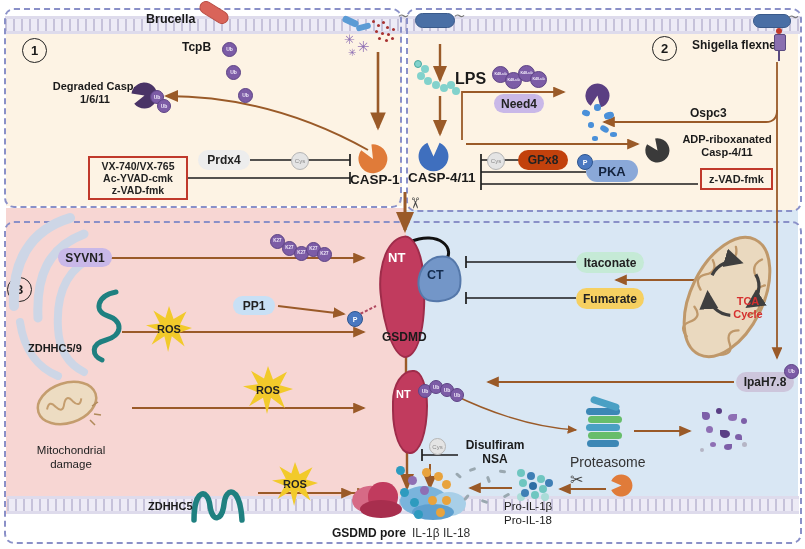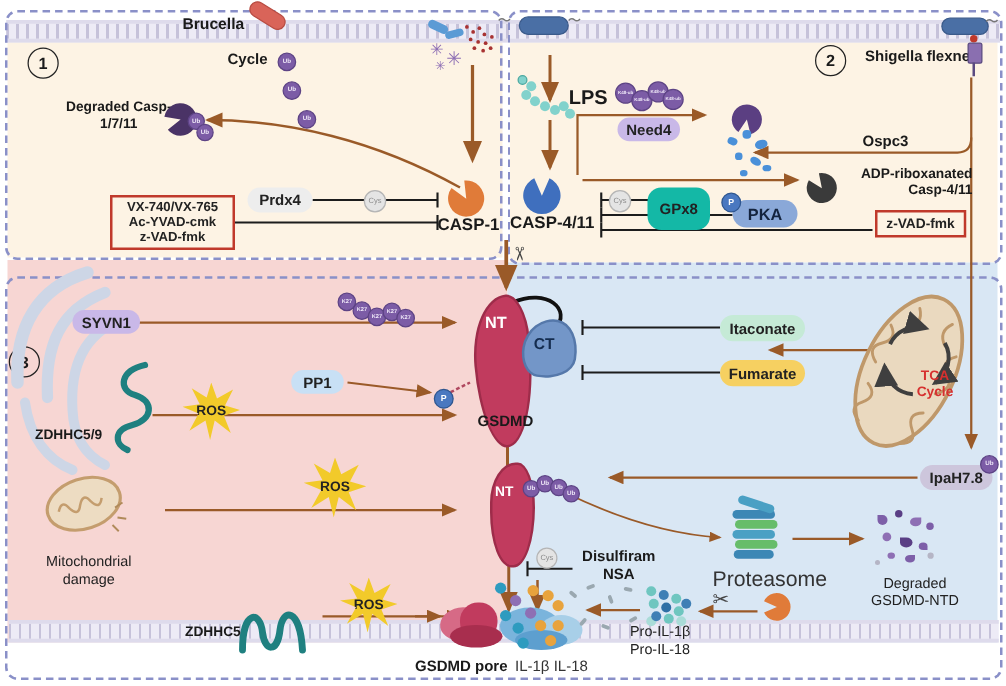--- a/index.html
+++ b/index.html
@@ -95,25 +95,25 @@
 
     <path d="M406,350 L406,450" stroke="#9a5a28" stroke-width="2.4" fill="none"></path>
     <path d="M407,452 L407,488" stroke="#9a5a28" stroke-width="2.4" fill="none" marker-end="url(#ma)"></path>
     <path d="M430,464 L430,488" stroke="#9a5a28" stroke-width="2" fill="none" marker-end="url(#ma)"></path>
     <path d="M332,493 L368,493" stroke="#9a5a28" stroke-width="1.8" fill="none" marker-end="url(#ma)"></path>
   </svg>
 
   <div class="el cnum" style="left:22px;top:38px;background:#fdf3e4;">1</div>
   <div class="el lbl ital" style="left:146px;top:12px;font-size:12.5px;">Brucella</div>
   <div class="el rod" style="left:198px;top:6px;width:30px;height:11px;background:#d96459;border:1px solid #b84c42;transform:rotate(32deg);"></div>
-  <div class="el lbl" style="left:182px;top:40px;font-size:12px;">Cycle</div>
+  <div class="el lbl" style="left:182px;top:40px;font-size:12px;">TcpB</div>
   <div class="el ubc" style="left:222px;top:42px;width:13px;height:13px;font-size:5px;">Ub</div>
   <div class="el ubc" style="left:226px;top:65px;width:13px;height:13px;font-size:5px;">Ub</div>
   <div class="el ubc" style="left:238px;top:88px;width:13px;height:13px;font-size:5px;">Ub</div>
-  <div class="el lbl ctr" style="left:52px;top:80px;width:86px;font-size:11px;">Degraded Casp-1/7/11</div>
+  <div class="el lbl ctr" style="left:52px;top:80px;width:86px;font-size:11px;">Degraded Casp-1/6/11</div>
   <svg class="el" width="27" height="27" viewBox="0 0 28 28" style="left:131px;top:82px;transform:rotate(165deg);">
     <path d="M14,14 L26.5,8.5 A13.5,13.5 0 1 0 26.5,19.5 Z" fill="#4a3366"></path>
     </svg>
   <div class="el ubc" style="left:150px;top:90px;width:12px;height:12px;font-size:5px;">Ub</div>
   <div class="el ubc" style="left:157px;top:99px;width:12px;height:12px;font-size:5px;">Ub</div>
   <div class="el rod" style="left:342px;top:18px;width:17px;height:7px;background:#5b9bd5;transform:rotate(25deg);"></div>
   <div class="el rod" style="left:356px;top:24px;width:15px;height:6px;background:#5b9bd5;transform:rotate(-15deg);"></div>
   <span class="el" style="left:344px;top:32px;font-size:13px;color:#8e6fb4;">✳</span>
   <span class="el" style="left:357px;top:38px;font-size:15px;color:#8e6fb4;">✳</span>
   <span class="el" style="left:348px;top:47px;font-size:10px;color:#8e6fb4;">✳</span>
@@ -157,29 +157,29 @@
   <div class="el lbl" style="left:690px;top:106px;font-size:12px;">Ospc3</div>
   <div class="el" style="left:578px;top:102px;width:46px;height:42px;">
     <div class="frag" style="left:4px;top:8px;width:8px;height:6px;transform:rotate(20deg);"></div>
     <div class="frag" style="left:16px;top:2px;width:7px;height:7px;"></div>
     <div class="frag" style="left:26px;top:10px;width:10px;height:7px;transform:rotate(-15deg);"></div>
     <div class="frag" style="left:10px;top:20px;width:6px;height:6px;"></div>
     <div class="frag" style="left:22px;top:24px;width:9px;height:6px;transform:rotate(30deg);"></div>
     <div class="frag" style="left:32px;top:30px;width:7px;height:5px;"></div>
     <div class="frag" style="left:14px;top:34px;width:6px;height:5px;"></div>
   </div>
-  <div class="el lbl ctr" style="left:676px;top:133px;width:102px;font-size:11px;text-align:right;">ADP-riboxanated Casp-4/11</div>
+  <div class="el lbl ctr" style="left:676px;top:133px;width:102px;font-size:11px;">ADP-riboxanated Casp-4/11</div>
   <svg class="el" width="25" height="25" viewBox="0 0 28 28" style="left:645px;top:138px;transform:rotate(-125deg);">
     <path d="M14,14 L26.5,8.5 A13.5,13.5 0 1 0 26.5,19.5 Z" fill="#3a3a3a"></path>
     </svg>
   <svg class="el" width="31" height="31" viewBox="0 0 28 28" style="left:418px;top:141px;transform:rotate(-90deg);">
     <path d="M14,14 L26.5,8.5 A13.5,13.5 0 1 0 26.5,19.5 Z" fill="#3f6fbe"></path>
     </svg>
   <div class="el lbl" style="left:408px;top:170px;font-size:13.5px;">CASP-4/11</div>
-  <div class="el pill" style="left:518px;top:150px;width:50px;height:34px;background:#14b8a6;">GPx8</div>
+  <div class="el pill" style="left:518px;top:150px;width:50px;height:20px;background:#c2410c;">GPx8</div>
   <div class="el cysc" style="left:487px;top:152px;">Cys</div>
   <div class="el pill" style="left:586px;top:160px;width:52px;height:22px;background:#8aa8d8;font-size:13px;color:#14243f;">PKA</div>
   <div class="el pcirc" style="left:577px;top:154px;">P</div>
   <div class="el redbox" style="left:700px;top:168px;padding:3px 7px;font-size:11px;">z-VAD-fmk</div>
 
   <span class="el" style="left:409px;top:194px;font-size:15px;color:#444;transform:rotate(90deg);">✂</span>
   <div class="el blob" style="left:380px;top:236px;width:42px;height:118px;background:#c13b5e;border:2px solid #9e2c4a;
        border-radius:65% 35% 55% 45% / 45% 30% 65% 55%;transform:rotate(-5deg);"></div>
   <div class="el lbl" style="left:388px;top:250px;font-size:13px;color:#fff;">NT</div>
   <div class="el blob" style="left:418px;top:255px;width:40px;height:44px;background:#7396c8;border:2px solid #5578aa;
@@ -252,35 +252,34 @@
   <div class="el pill" style="left:736px;top:372px;width:58px;height:20px;background:#cdc6dc;">IpaH7.8</div>
   <div class="el ubc" style="left:784px;top:364px;width:13px;height:13px;font-size:5px;">Ub</div>
   <div class="el" style="left:586px;top:400px;width:36px;height:48px;">
     <div class="prow" style="width:30px;margin-left:4px;background:#4aa0c4;transform:rotate(18deg);"></div>
     <div class="prow" style="width:34px;background:#3c87b5;"></div>
     <div class="prow" style="width:34px;margin-left:2px;background:#67bd6a;"></div>
     <div class="prow" style="width:34px;background:#4aa0c4;"></div>
     <div class="prow" style="width:34px;margin-left:2px;background:#67bd6a;"></div>
     <div class="prow" style="width:32px;margin-left:1px;background:#3c87b5;"></div>
   </div>
-  <div class="el reg" style="left:570px;top:454px;font-size:17px;">Proteasome</div>
+  <div class="el reg" style="left:570px;top:454px;font-size:14px;">Proteasome</div>
   <div class="el" style="left:698px;top:408px;width:56px;height:50px;">
     <div class="pfrag" style="left:4px;top:4px;width:8px;height:8px;background:#7d5fa8;border-radius:0 60% 60% 60%;"></div>
     <div class="pfrag" style="left:18px;top:0;width:6px;height:6px;background:#5a3f85;border-radius:50%;"></div>
     <div class="pfrag" style="left:30px;top:6px;width:9px;height:7px;background:#8e6fb4;border-radius:60% 0 60% 60%;"></div>
     <div class="pfrag" style="left:43px;top:10px;width:6px;height:6px;background:#7d5fa8;border-radius:50%;"></div>
     <div class="pfrag" style="left:8px;top:18px;width:7px;height:7px;background:#8e6fb4;border-radius:50%;"></div>
     <div class="pfrag" style="left:22px;top:22px;width:10px;height:8px;background:#5a3f85;border-radius:0 60% 60% 60%;"></div>
     <div class="pfrag" style="left:37px;top:26px;width:7px;height:6px;background:#7d5fa8;border-radius:60% 60% 0 60%;"></div>
     <div class="pfrag" style="left:12px;top:34px;width:6px;height:5px;background:#8e6fb4;border-radius:50%;"></div>
     <div class="pfrag" style="left:26px;top:36px;width:8px;height:6px;background:#7d5fa8;border-radius:50% 0 50% 50%;"></div>
     <div class="pfrag" style="left:44px;top:34px;width:5px;height:5px;background:#b5b5c5;border-radius:50%;"></div>
     <div class="pfrag" style="left:2px;top:40px;width:4px;height:4px;background:#b5b5c5;border-radius:50%;"></div>
   </div>
-  <div class="el reg ctr" style="left:686px;top:461px;width:92px;font-size:11.5px;color:#222;">Degraded GSDMD-NTD</div>
   <div class="el cysc" style="left:429px;top:438px;width:15px;height:15px;">Cys</div>
   <div class="el lbl ctr" style="left:455px;top:438px;width:80px;font-size:12px;">Disulfiram NSA</div>
   <div class="el" style="left:517px;top:469px;width:8px;height:8px;border-radius:50%;background:#6fc6c0;
        box-shadow:10px 3px 0 #3f7fb5,20px 6px 0 #6fc6c0,28px 10px 0 #3f7fb5,2px 10px 0 #6fc6c0,12px 13px 0 #2f6fa5,22px 16px 0 #6fc6c0,4px 20px 0 #3f7fb5,14px 22px 0 #6fc6c0,24px 24px 0 #aadcd8,0px 24px 0 #aadcd8;"></div>
   <div class="el reg" style="left:504px;top:500px;font-size:11.5px;color:#222;">Pro-IL-1β</div>
   <div class="el reg" style="left:504px;top:514px;font-size:11.5px;color:#222;">Pro-IL-18</div>
   <span class="el" style="left:570px;top:470px;font-size:16px;color:#444;">✂</span>
   <svg class="el" width="23" height="23" viewBox="0 0 28 28" style="left:610px;top:474px;transform:rotate(180deg);">
     <path d="M14,14 L26.5,8.5 A13.5,13.5 0 1 0 26.5,19.5 Z" fill="#e07b39"></path>
     </svg>

